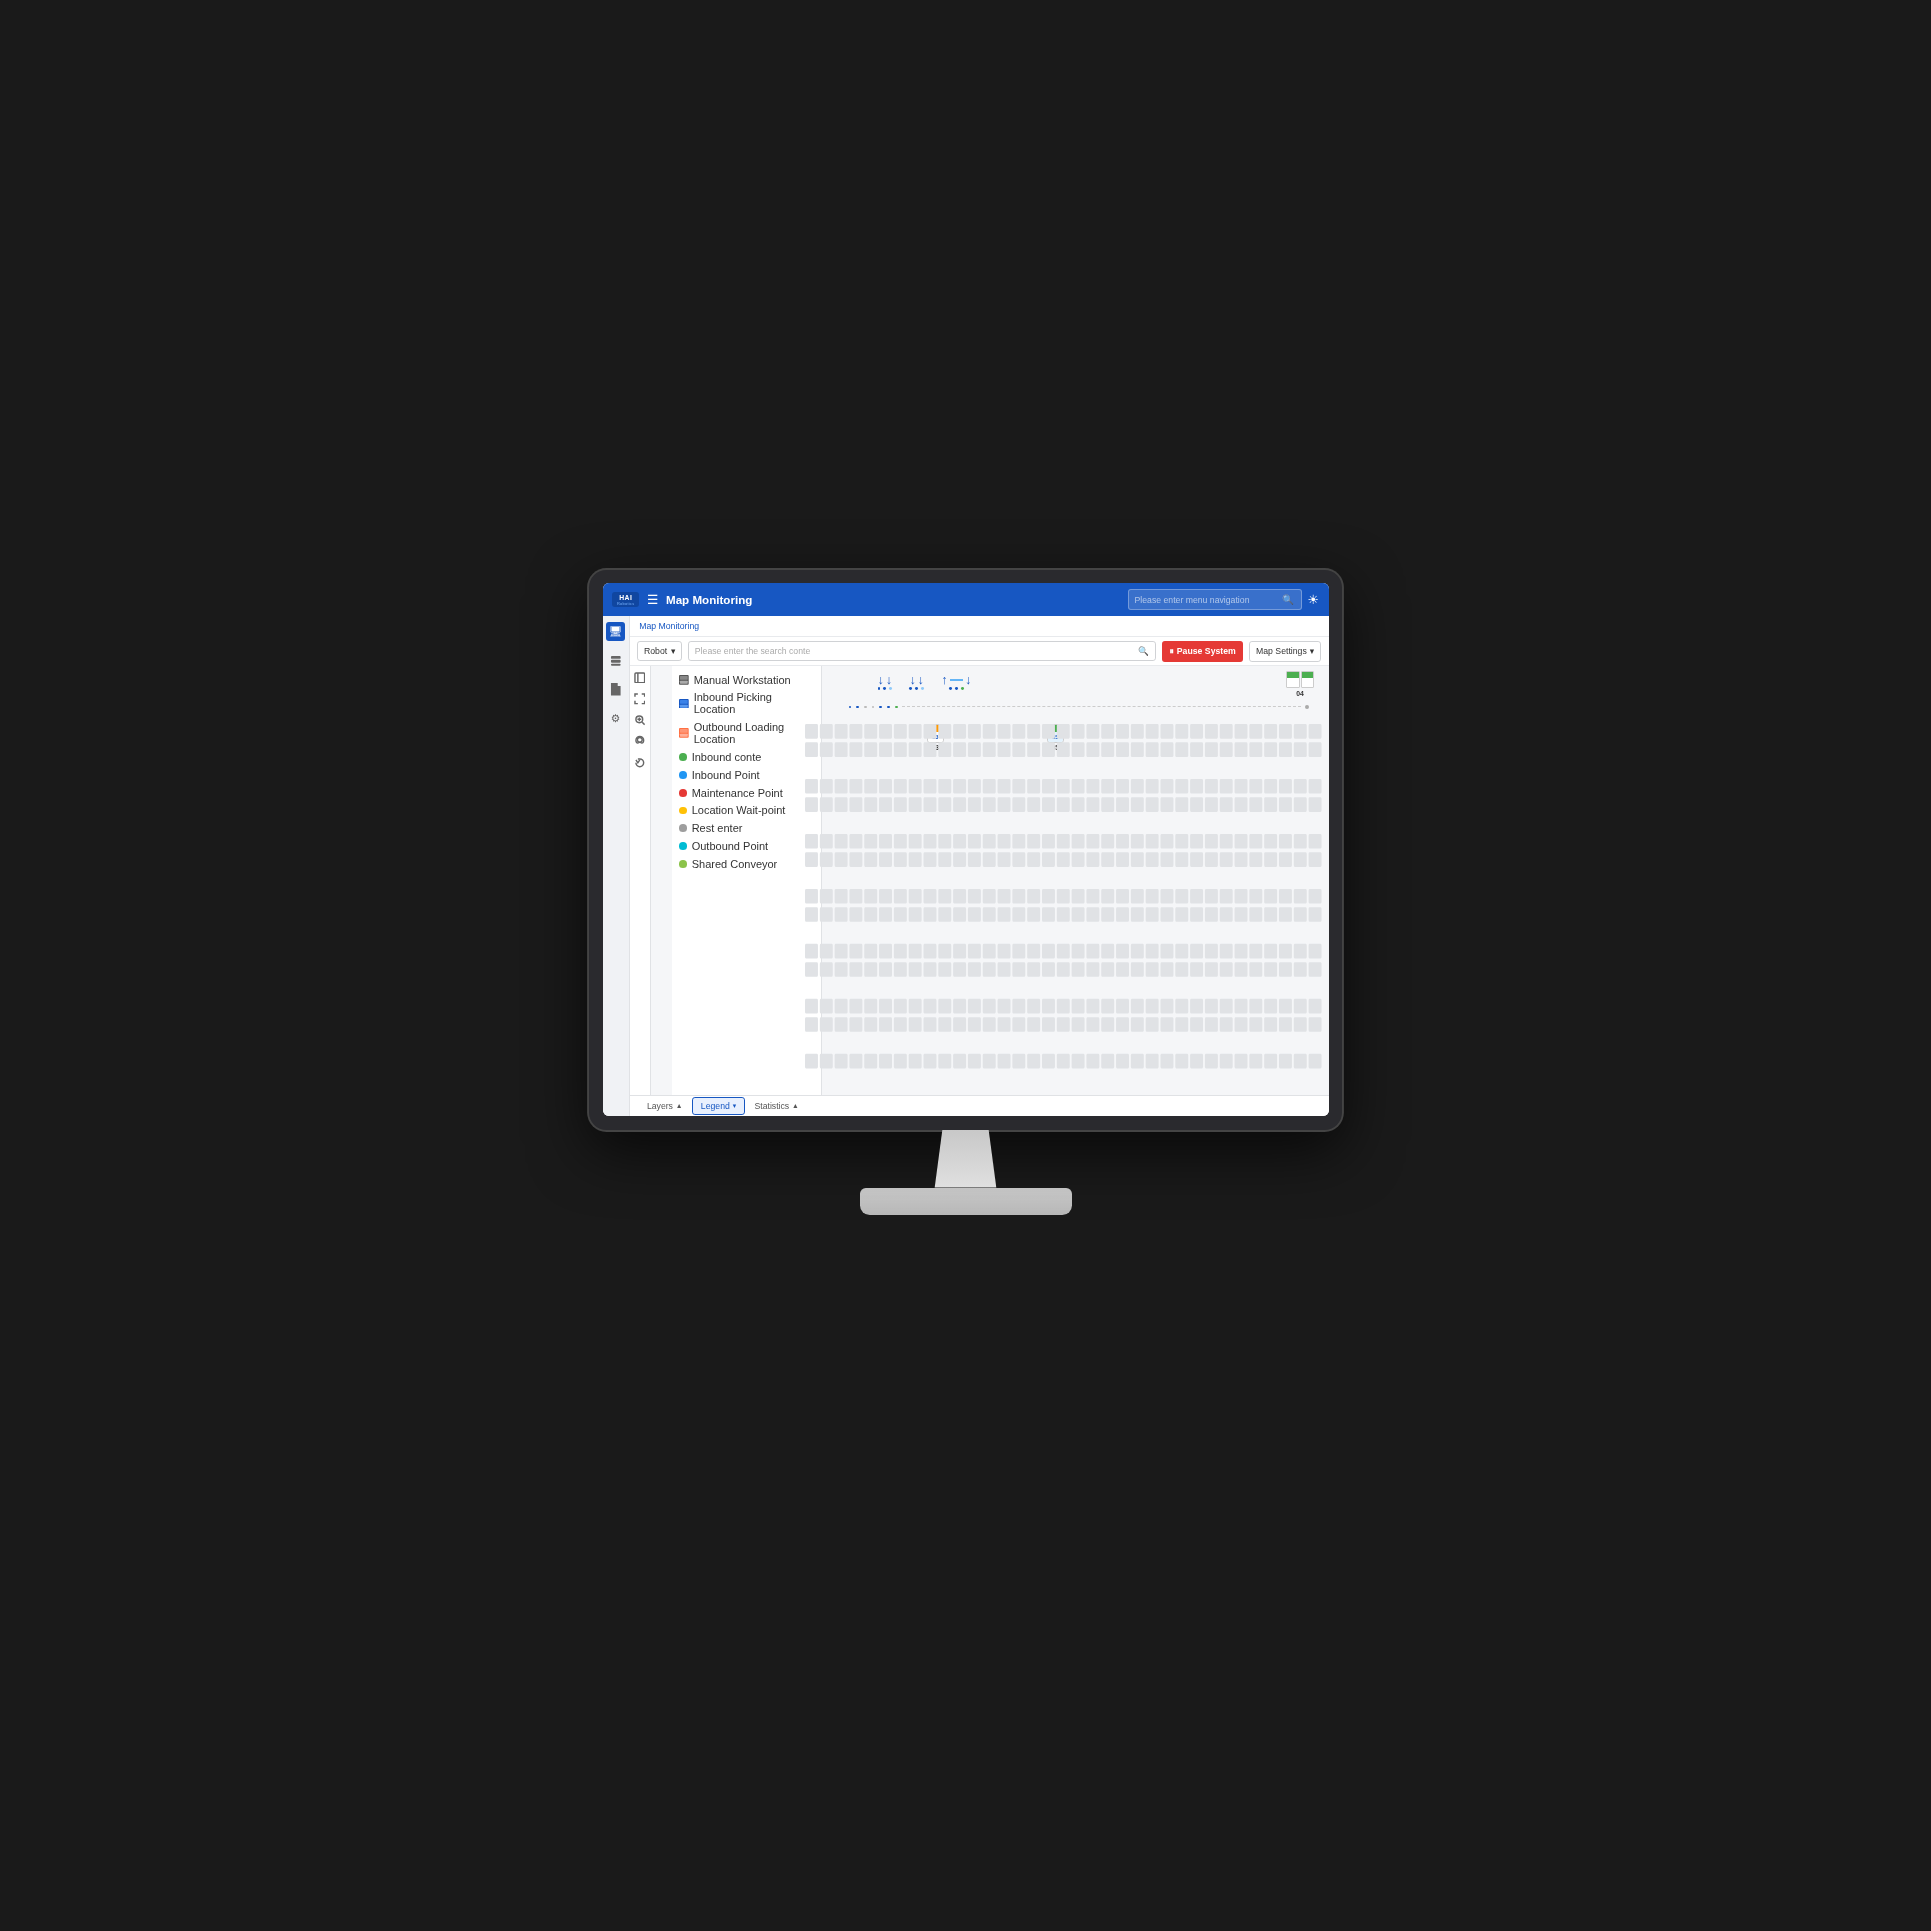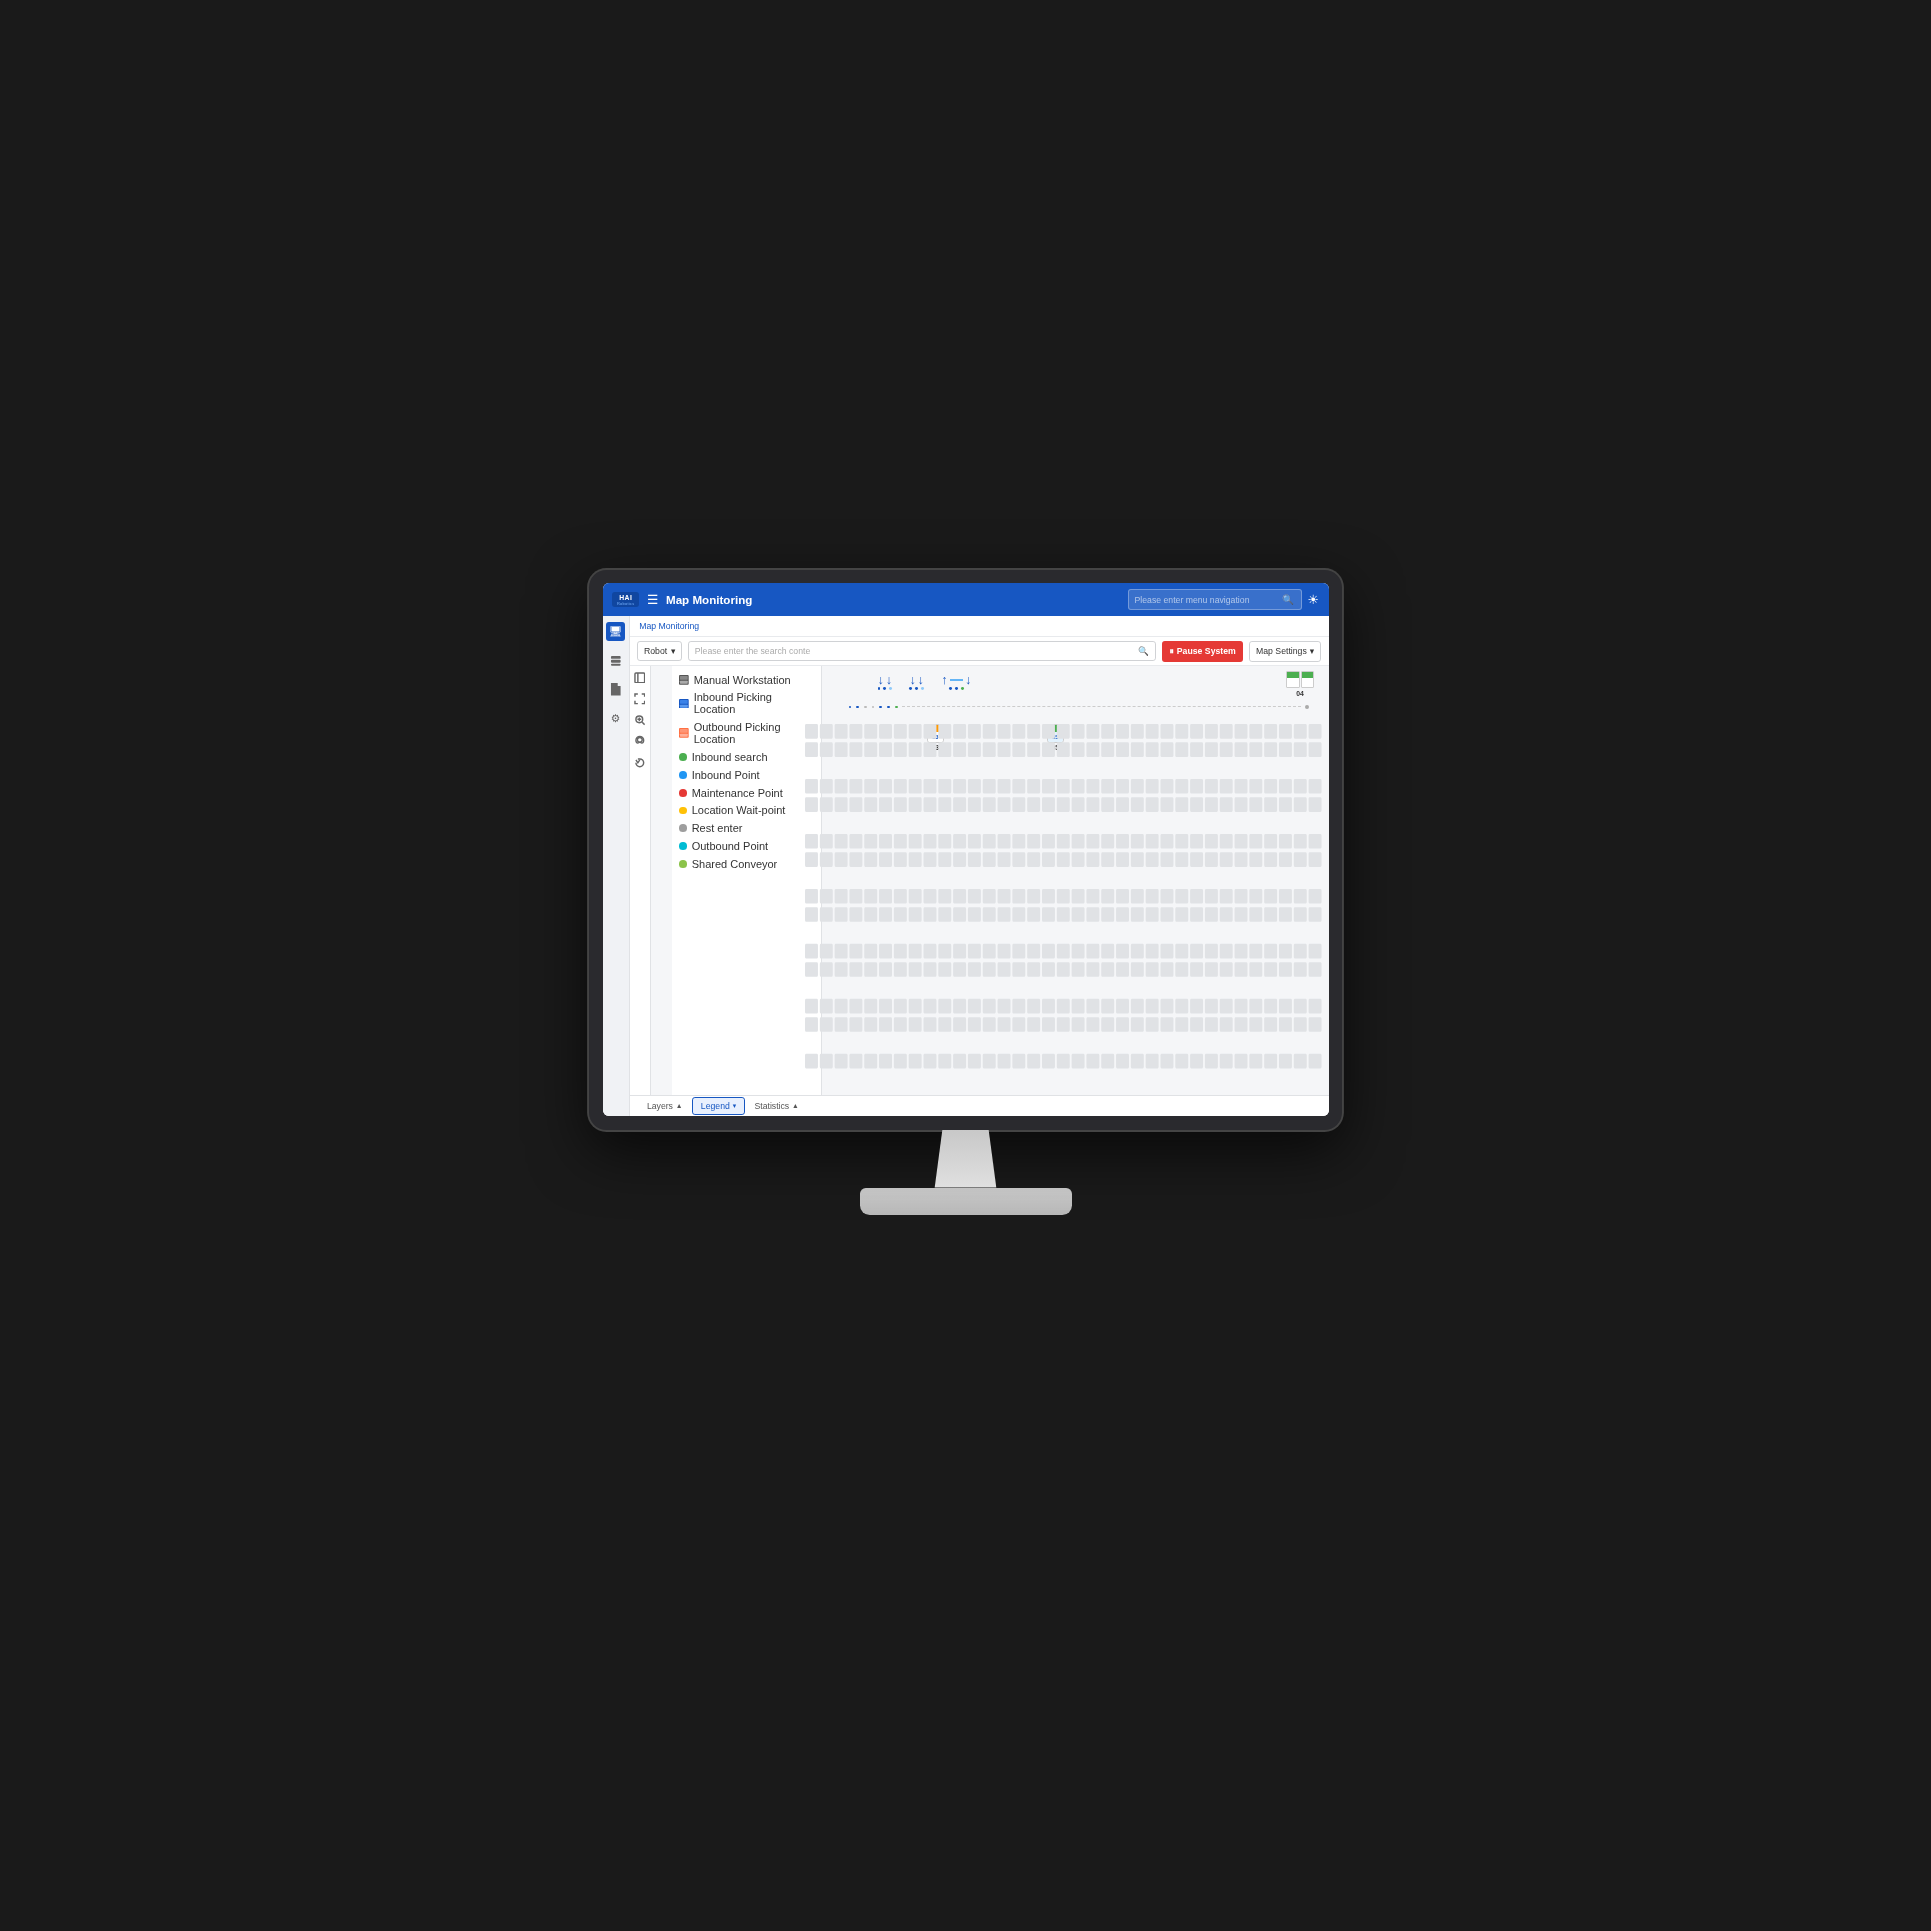--- a/index.html
+++ b/index.html
@@ -579,25 +579,25 @@
                   <span class="legend-text">Inbound Picking Location</span>
                 </div>
                 <div class="legend-item">
                   <div class="legend-icon-box">
                     <svg width="9.7" height="9.7" viewBox="0 0 10 10" fill="none">
                       <rect x="0" y="0" width="10" height="10" fill="#ff7043" rx="1"></rect>
                       <rect x="1" y="1" width="8" height="4" fill="#ff9575" rx="0.5"></rect>
                       <rect x="1" y="6" width="8" height="3" fill="#ffb09a" rx="0.5"></rect>
                     </svg>
                   </div>
-                  <span class="legend-text">Outbound Picking Location</span>
+                  <span class="legend-text">Outbound Loading Location</span>
                 </div>
                 <div class="legend-item">
                   <div class="legend-dot" style="background:#4caf50;"></div>
-                  <span class="legend-text">Inbound search</span>
+                  <span class="legend-text">Inbound conte</span>
                 </div>
                 <div class="legend-item">
                   <div class="legend-dot" style="background:#2196f3;"></div>
                   <span class="legend-text">Inbound Point</span>
                 </div>
                 <div class="legend-item">
                   <div class="legend-dot" style="background:#e53935;"></div>
                   <span class="legend-text">Maintenance Point</span>
                 </div>
                 <div class="legend-item">

